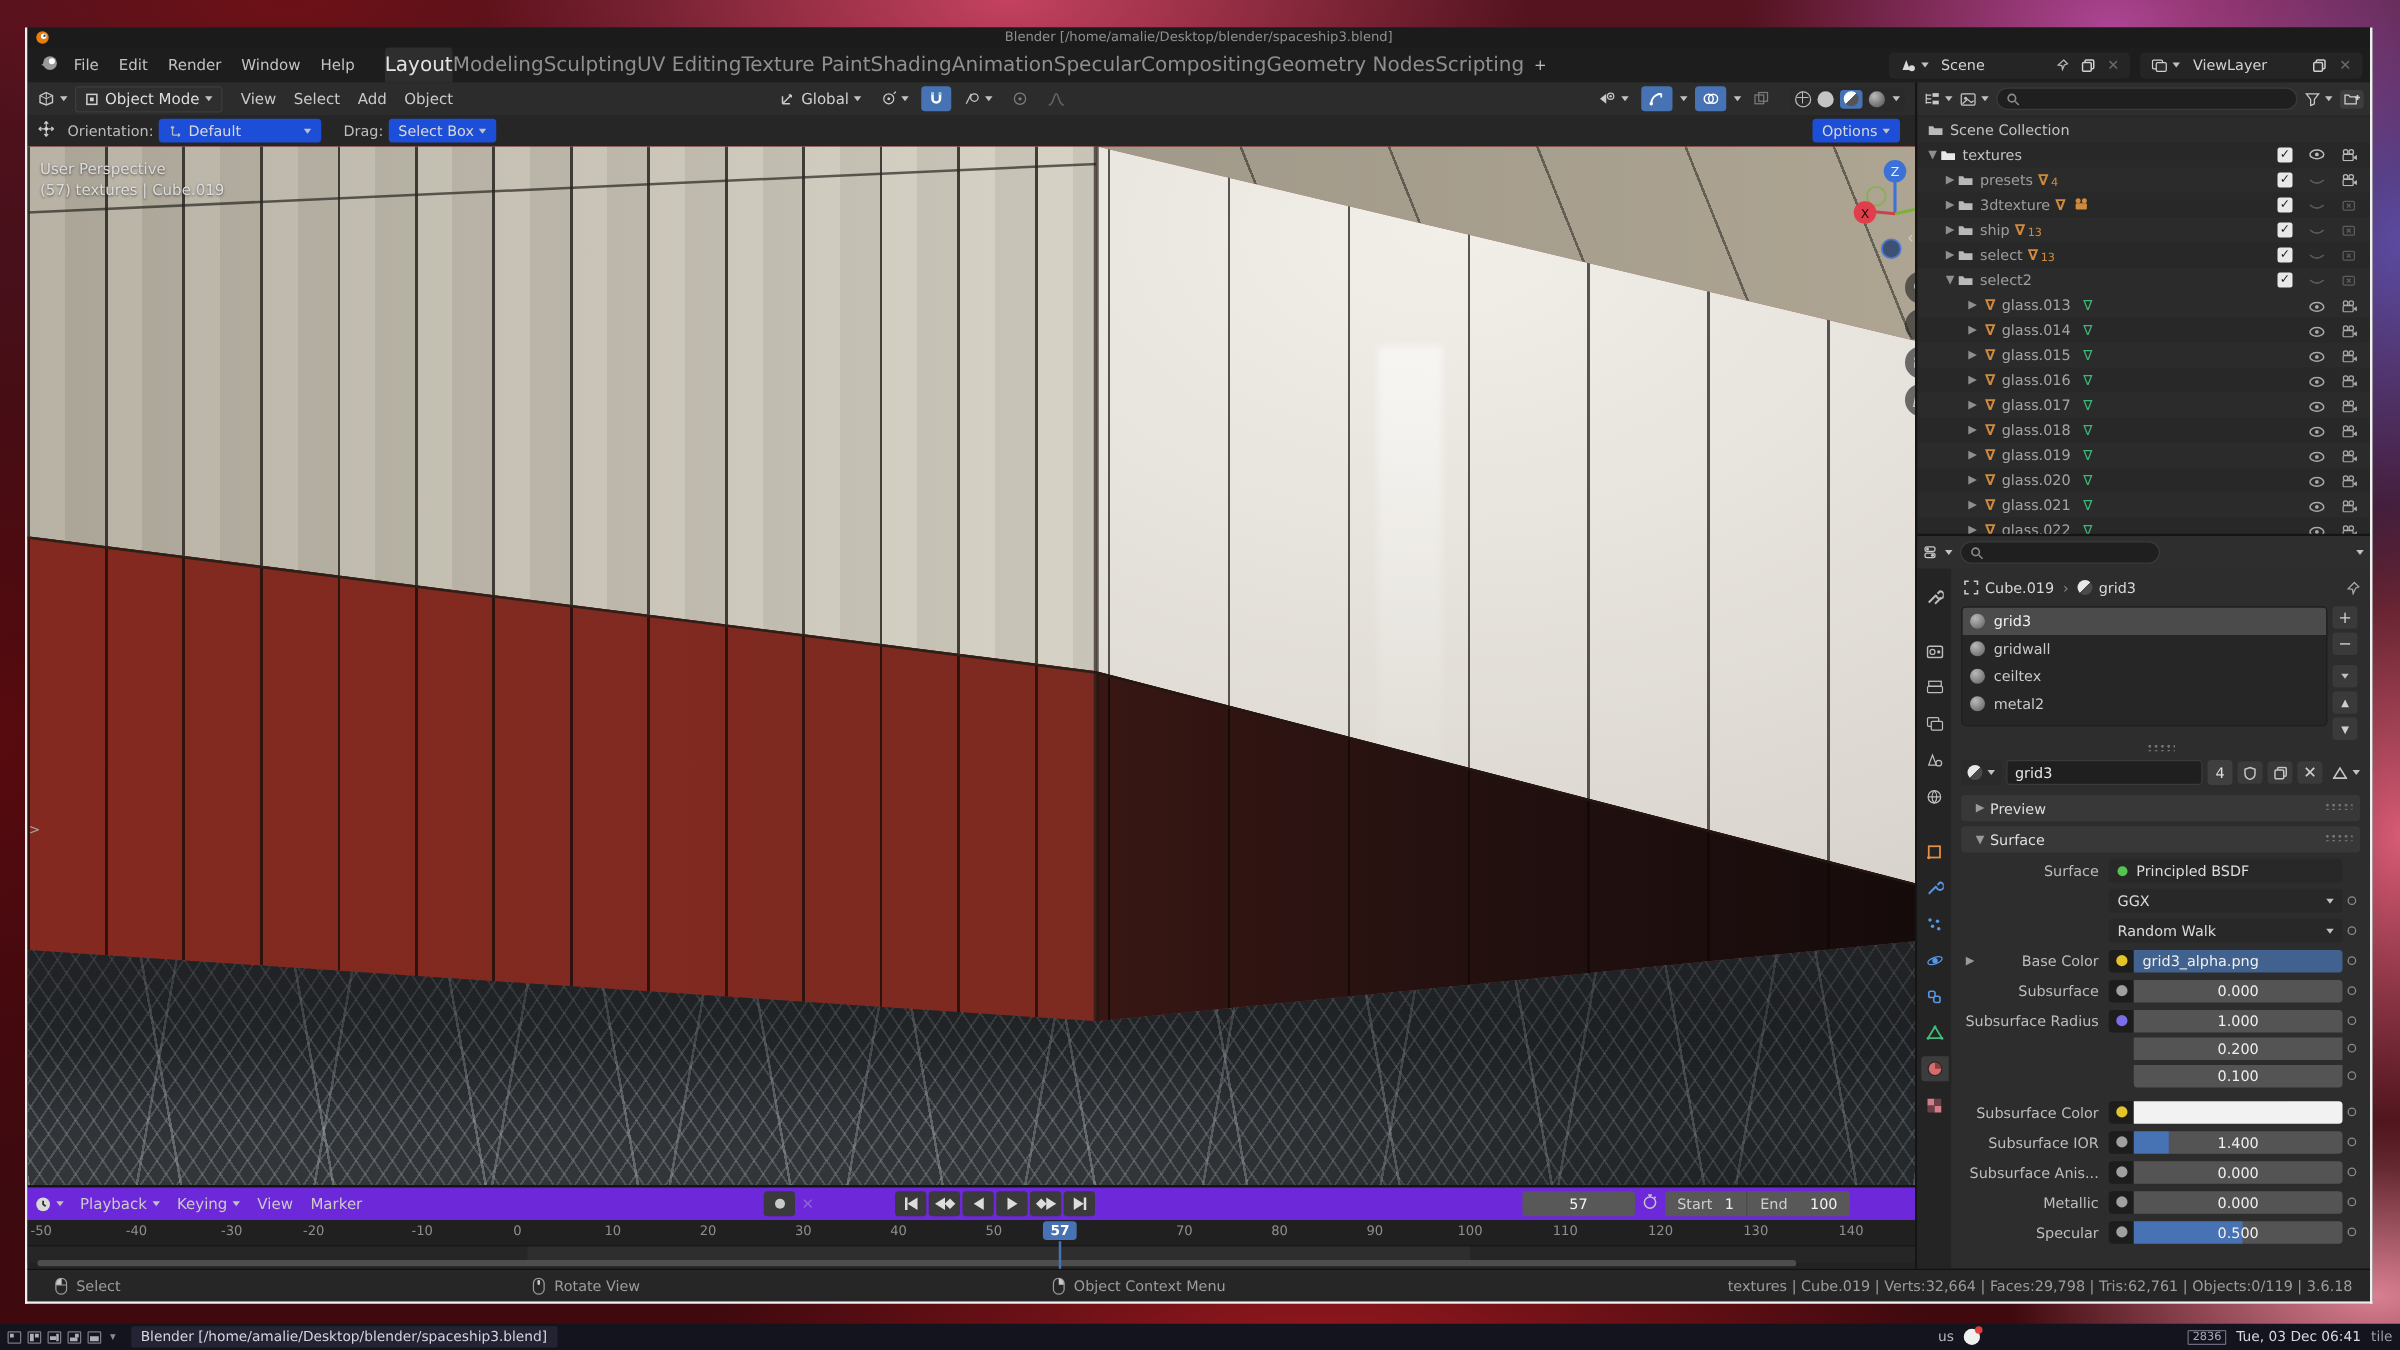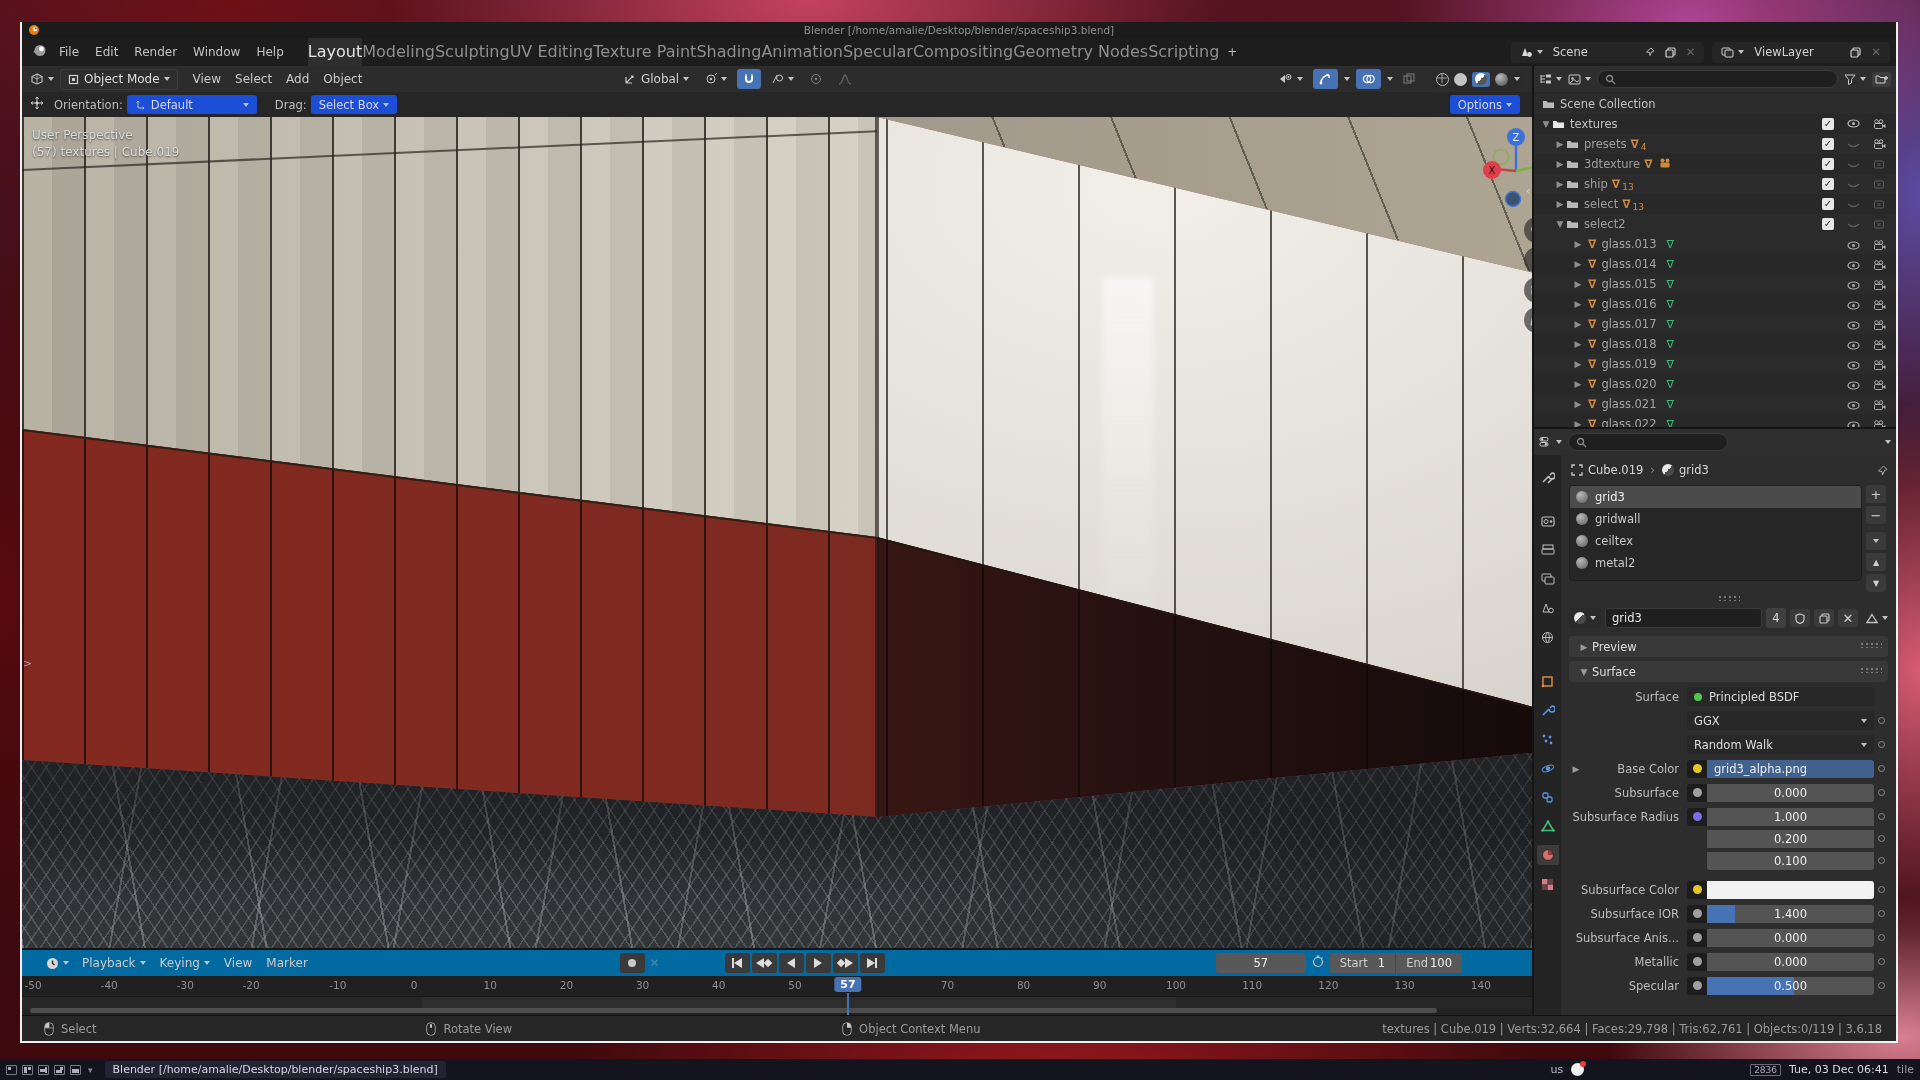--- a/index.html
+++ b/index.html
@@ -92,21 +92,21 @@
     radial-gradient(ellipse 700px 260px at 90% 100%, rgba(0,0,0,.35), transparent 70%);}
   .corner-line{position:absolute;left:853px;top:0;width:4px;height:700px;background:rgba(28,24,20,.65);}
   .vp-text{position:absolute;left:10px;top:10px;color:#dcdcdc;font-size:12px;text-shadow:0 1px 2px rgba(0,0,0,.6);line-height:17px;}
   .edge-arrow-l{position:absolute;left:1px;top:540px;color:#a6a6a6;font-size:11px;}
   .edge-arrow-r{position:absolute;right:1px;top:66px;color:#cfcfcf;font-size:13px;}
   .navball{position:absolute;left:1455px;top:8px;}
   .navbtn{position:absolute;left:1502px;width:26px;height:26px;border-radius:50%;
     background:rgba(40,40,40,.65);display:flex;align-items:center;justify-content:center;}
   
   .timeline{height:67px;flex:0 0 auto;display:flex;flex-direction:column;border-top:2px solid #151515;}
-  .tl-header{height:26px;background:#0369a1;display:flex;align-items:center;padding:0 18px;flex:0 0 auto;}
+  .tl-header{height:26px;background:#6d28d9;display:flex;align-items:center;padding:0 0;flex:0 0 auto;}
   .tl-body{flex:1;position:relative;background:#222;overflow:hidden;}
   .ruler{position:absolute;left:0;top:0;right:0;height:21px;background:#202020;border-bottom:1px solid #191919;}
   .tick{position:absolute;top:3px;color:#8f8f8f;font-size:10.5px;transform:translateX(-50%);}
   .range{position:absolute;left:400px;width:754px;top:21px;height:13px;background:#2e2e2e;}
   .trackarea{position:absolute;left:0;right:0;top:21px;height:13px;background:#262626;}
   .playhead{position:absolute;left:826px;top:1px;transform:translateX(-50%);z-index:3;
     background:#4772b3;color:#fff;font-size:11px;font-weight:bold;border-radius:3px;padding:1px 6px;}
   .playline{position:absolute;left:825px;top:17px;width:2px;height:24px;background:#4772b3;z-index:2;}
   .tl-scroll{position:absolute;left:8px;right:95px;bottom:2px;height:5px;border-radius:3px;background:#4d4d4d;}
   .tl-btn{display:flex;align-items:center;justify-content:center;background:#3a3a3a;border-radius:3px;
@@ -545,21 +545,21 @@
                 <circle cx="6" cy="7" r="4.5" fill="none" stroke="#c5c5c5" stroke-width="1.2"></circle>
                 <path d="M4.5 1 H7.5 M6 1 V2.5 M9.5 3.5 L10.5 2.5" stroke="#c5c5c5" stroke-width="1.2"></path>
               </svg>
           </span>
           <span style="display:flex;background:#585858;border-radius:3px;overflow:hidden;height:20px;">
             <span class="tl-fld" style="border-radius:0;padding:0 10px;gap:10px;background:#585858;">
               <span style="color:#cfcfcf;">Start</span>
                 <span>1</span>
             </span>
             <span style="width:1px;background:#474747;"></span>
-            <span class="tl-fld" style="border-radius:0;padding:0 10px;gap:2px;background:#585858;">
+            <span class="tl-fld" style="border-radius:0;padding:0 10px;gap:18px;background:#585858;">
               <span style="color:#cfcfcf;">End</span>
                 <span>100</span>
             </span>
           </span>
           <span style="width:52px;"></span>
         </div>
         <div class="tl-body">
           <div class="trackarea"></div>
           <div class="range"></div>
           <div class="ruler">

